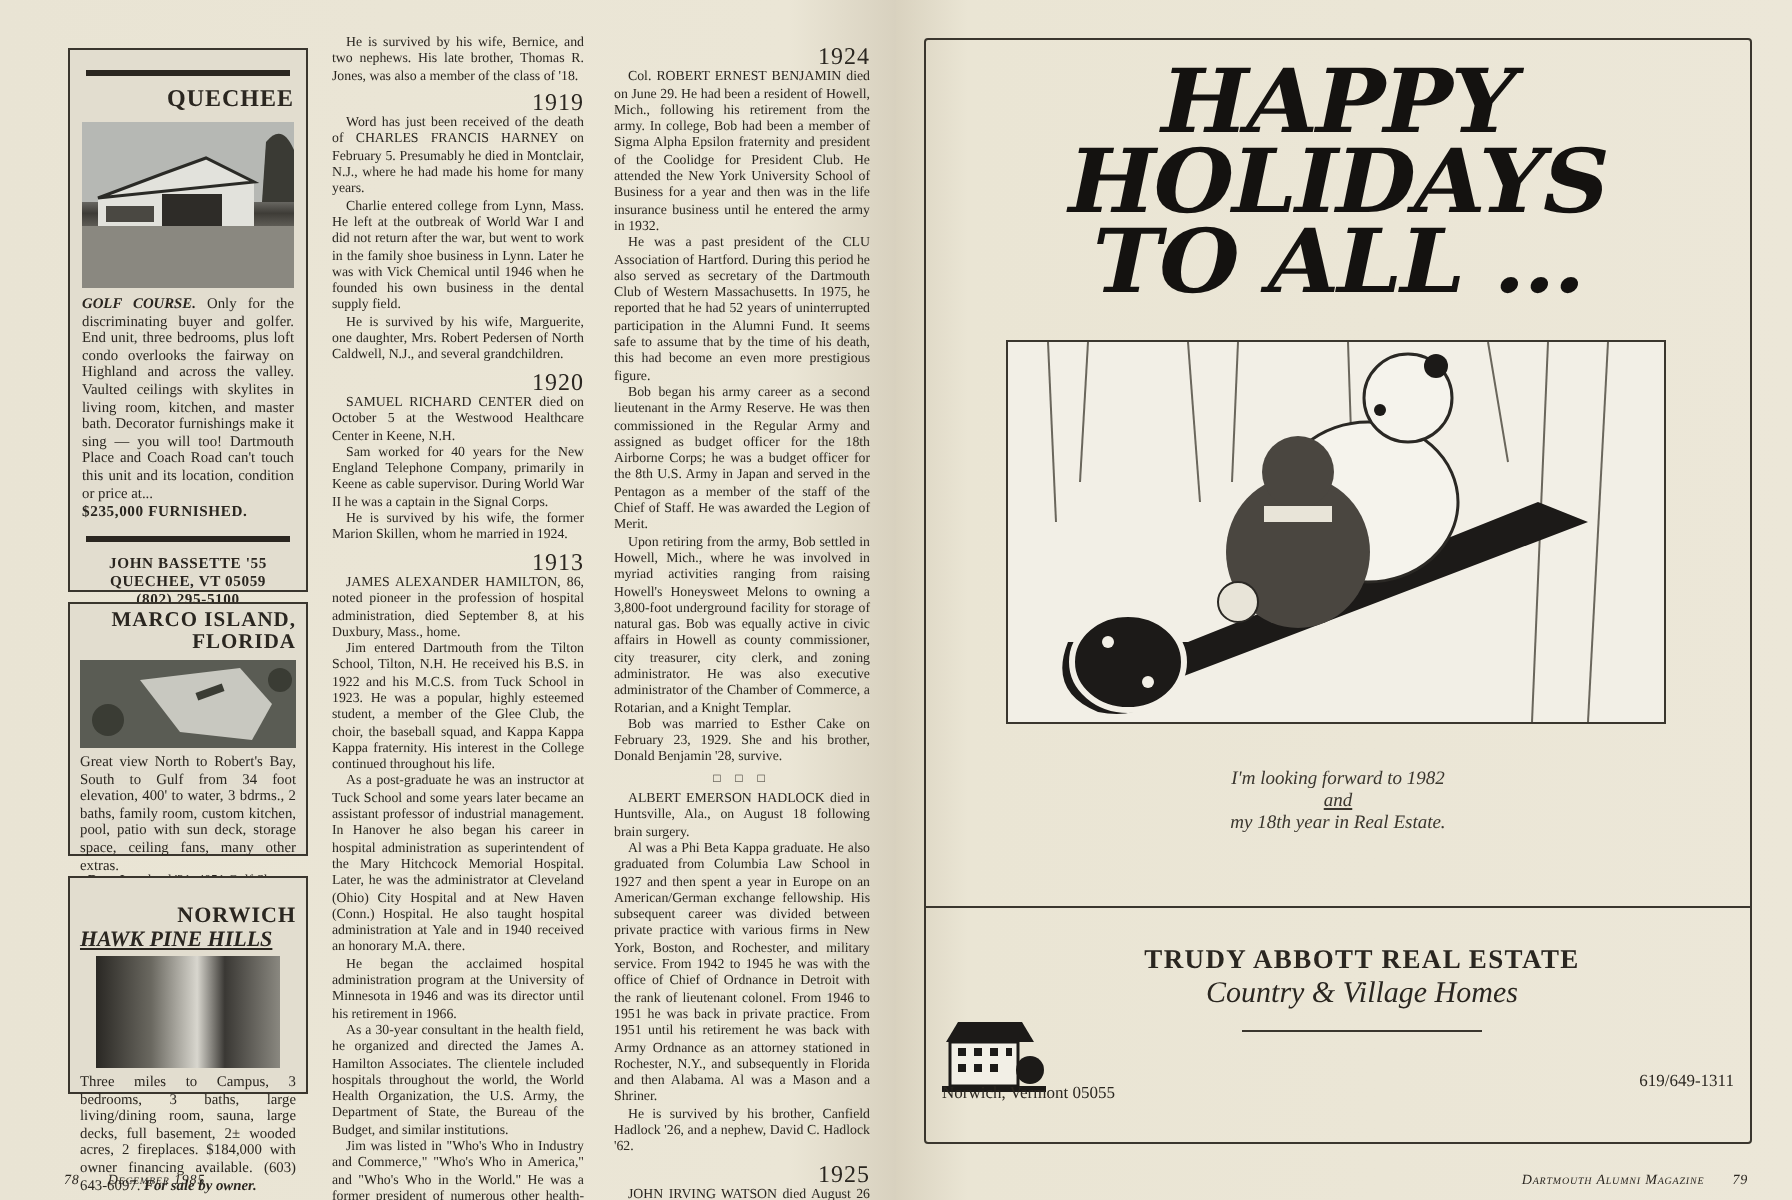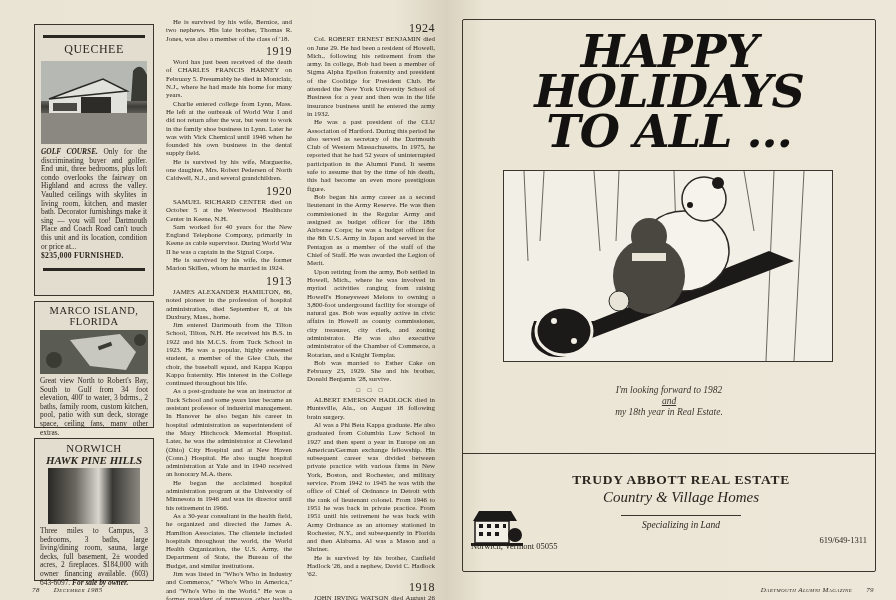--- a/index.html
+++ b/index.html
@@ -6,27 +6,27 @@
   body{width:896px;height:600px;overflow:hidden;background:#d9d2c2;font-family:"Liberation Serif",serif;color:#2a2620;}
   .spread{position:relative;width:896px;height:600px;display:flex;}
   .page{position:relative;height:600px;background:#ece7d8;}
   .page-left{width:448px;background:linear-gradient(90deg,#e9e4d4 0%,#ebe6d6 88%,#d8d1bf 100%);}
   .page-right{width:448px;background:linear-gradient(90deg,#d9d2bf 0%,#eae5d4 8%,#ece7d8 100%);}
 
   
   .ad{position:absolute;left:34px;width:120px;border:1px solid #3a362e;background:#e2ddcf;box-sizing:border-box;}
   .ad1{top:24px;height:272px;padding:6px 6px;}
   .ad2{top:301px;height:127px;padding:3px 5px;}
-  .ad3{top:438px;height:143px;padding:3px 5px;}
+  .ad3{top:438px;height:109px;padding:13px 5px;}
   .rule{height:3px;background:#2a2620;margin:4px 2px;}
-  .ad-title{font-family:"Liberation Serif",serif;font-weight:normal;text-align:center;letter-spacing:.5px;}
+  .ad-title{font-family:"Liberation Serif",serif;font-weight:bold;text-align:right;letter-spacing:.5px;}
   .ad1 .ad-title{font-size:12px;margin:4px 0 4px;}
   .ad2 .ad-title{font-size:10.5px;margin:0 0 3px;}
   .ad3 .ad-title{font-size:11px;line-height:12px;}
-  .ad3 .ad-subtitle{font-size:11px;font-style:italic;font-weight:bold;text-align:center;line-height:12px;}
+  .ad3 .ad-subtitle{font-size:11px;font-style:italic;font-weight:bold;text-align:left;line-height:12px;text-decoration:underline;}
   .photo{background:#6c6a62;position:relative;overflow:hidden;}
   .ad1 .photo{height:83px;background:linear-gradient(180deg,#aeb0ad 0%,#9a9a94 40%,#3e3c37 55%,#7c7a72 70%,#8e8c85 100%);}
   .ad2 .photo{height:44px;background:linear-gradient(160deg,#4a4c44 0%,#8a8c84 40%,#cfd0c8 55%,#6a6c64 70%,#3a3c34 100%);}
   .ad3 .photo{height:56px;margin:2px 8px;background:linear-gradient(90deg,#2a2824 0%,#6a6860 30%,#d8d6ce 55%,#3a3834 70%,#8a8880 100%);}
   .ad-body{font-size:7.4px;line-height:8.6px;text-align:justify;margin-top:4px;}
   .ad-body i{font-weight:bold;}
   .ad-price{font-size:7.6px;font-weight:bold;letter-spacing:.3px;}
   .ad-contact{font-size:7.6px;font-weight:bold;text-align:center;line-height:9px;letter-spacing:.3px;}
   .ad-contact-plain{font-size:6.8px;text-align:center;line-height:8px;}
 
@@ -79,20 +79,25 @@
           <rect x="12" y="42" width="24" height="8" fill="#4a4842"></rect>
           <rect x="0" y="52" width="108" height="31" fill="#8a8880"></rect>
         </svg>
       </div>
       <div class="ad-body">
         <i>GOLF COURSE.</i>
         <span>Only for the discriminating buyer and golfer. End unit, three bedrooms, plus loft condo overlooks the fairway on Highland and across the valley. Vaulted ceilings with skylites in living room, kitchen, and master bath. Decorator furnishings make it sing — you will too! Dartmouth Place and Coach Road can't touch this unit and its location, condition or price at...</span>
       </div>
       <div class="ad-price">$235,000 FURNISHED.</div>
       <div class="rule" style="margin-top:8px"></div>
+      <div class="ad-contact" style="margin-top:6px">
+        <div>JOHN BASSETTE '55</div>
+        <div>QUECHEE, VT 05059</div>
+        <div>(802) 295-5100</div>
+      </div>
     </div>
 
     <div class="ad ad2">
       <div class="ad-title">MARCO ISLAND, FLORIDA</div>
       <div class="photo">
         <svg width="110" height="44" viewBox="0 0 110 44">
           <rect width="110" height="44" fill="#5a5c54"></rect>
           <polygon points="30,10 80,4 96,22 86,40 50,36" fill="#c8c8c0"></polygon>
           <rect x="58" y="14" width="14" height="4" fill="#3a3c34" transform="rotate(-20 65 16)"></rect>
           <circle cx="14" cy="30" r="8" fill="#3a3c34"></circle>
@@ -145,21 +150,21 @@
       <p>Col. ROBERT ERNEST BENJAMIN died on June 29. He had been a resident of Howell, Mich., following his retirement from the army. In college, Bob had been a member of Sigma Alpha Epsilon fraternity and president of the Coolidge for President Club. He attended the New York University School of Business for a year and then was in the life insurance business until he entered the army in 1932.</p>
       <p>He was a past president of the CLU Association of Hartford. During this period he also served as secretary of the Dartmouth Club of Western Massachusetts. In 1975, he reported that he had 52 years of uninterrupted participation in the Alumni Fund. It seems safe to assume that by the time of his death, this had become an even more prestigious figure.</p>
       <p>Bob began his army career as a second lieutenant in the Army Reserve. He was then commissioned in the Regular Army and assigned as budget officer for the 18th Airborne Corps; he was a budget officer for the 8th U.S. Army in Japan and served in the Pentagon as a member of the staff of the Chief of Staff. He was awarded the Legion of Merit.</p>
       <p>Upon retiring from the army, Bob settled in Howell, Mich., where he was involved in myriad activities ranging from raising Howell's Honeysweet Melons to owning a 3,800-foot underground facility for storage of natural gas. Bob was equally active in civic affairs in Howell as county commissioner, city treasurer, city clerk, and zoning administrator. He was also executive administrator of the Chamber of Commerce, a Rotarian, and a Knight Templar.</p>
       <p>Bob was married to Esther Cake on February 23, 1929. She and his brother, Donald Benjamin '28, survive.</p>
       <div class="sep">□ □ □</div>
       <p>ALBERT EMERSON HADLOCK died in Huntsville, Ala., on August 18 following brain surgery.</p>
       <p>Al was a Phi Beta Kappa graduate. He also graduated from Columbia Law School in 1927 and then spent a year in Europe on an American/German exchange fellowship. His subsequent career was divided between private practice with various firms in New York, Boston, and Rochester, and military service. From 1942 to 1945 he was with the office of Chief of Ordnance in Detroit with the rank of lieutenant colonel. From 1946 to 1951 he was back in private practice. From 1951 until his retirement he was back with Army Ordnance as an attorney stationed in Rochester, N.Y., and subsequently in Florida and then Alabama. Al was a Mason and a Shriner.</p>
       <p>He is survived by his brother, Canfield Hadlock '26, and a nephew, David C. Hadlock '62.</p>
 
-      <div class="year">1918</div>
+      <div class="year">1925</div>
       <p>JOHN IRVING WATSON died August 26 at his home in Oxford, Pa., after a brief illness. He did not graduate with us but transferred to Randolph-Macon College and then obtained his LL.B. from the University of Virginia. He practiced law in Oxford, Pa., where he was active in bar association, civic, lodge, and church affairs. He is survived by his wife, Marion, a daughter, and a son.</p>
     </div>
 
     <div class="folio folio-left">
       <span>78</span><span>December 1985</span>
     </div>
   </div>
 
   <div class="page page-right">
     <div class="holiday-ad">
@@ -224,21 +229,20 @@
           </g>
           <circle cx="44" cy="28" r="7" fill="#1c1a18"></circle>
           <rect x="0" y="36" width="52" height="3" fill="#1c1a18"></rect>
         </svg>
       </div>
 
       <div class="firm">
         <div class="firm-name">TRUDY ABBOTT REAL ESTATE</div>
         <div class="firm-tag">Country &amp; Village Homes</div>
         <div class="firm-rule"></div>
-        <div class="firm-spec">Specializing in Land</div>
       </div>
       <div class="firm-addr">Norwich, Vermont 05055</div>
       <div class="firm-phone">619/649-1311</div>
     </div>
 
     <div class="folio folio-right">
       <span>Dartmouth Alumni Magazine</span><span style="margin-right:0">79</span>
     </div>
   </div>
 </div>

